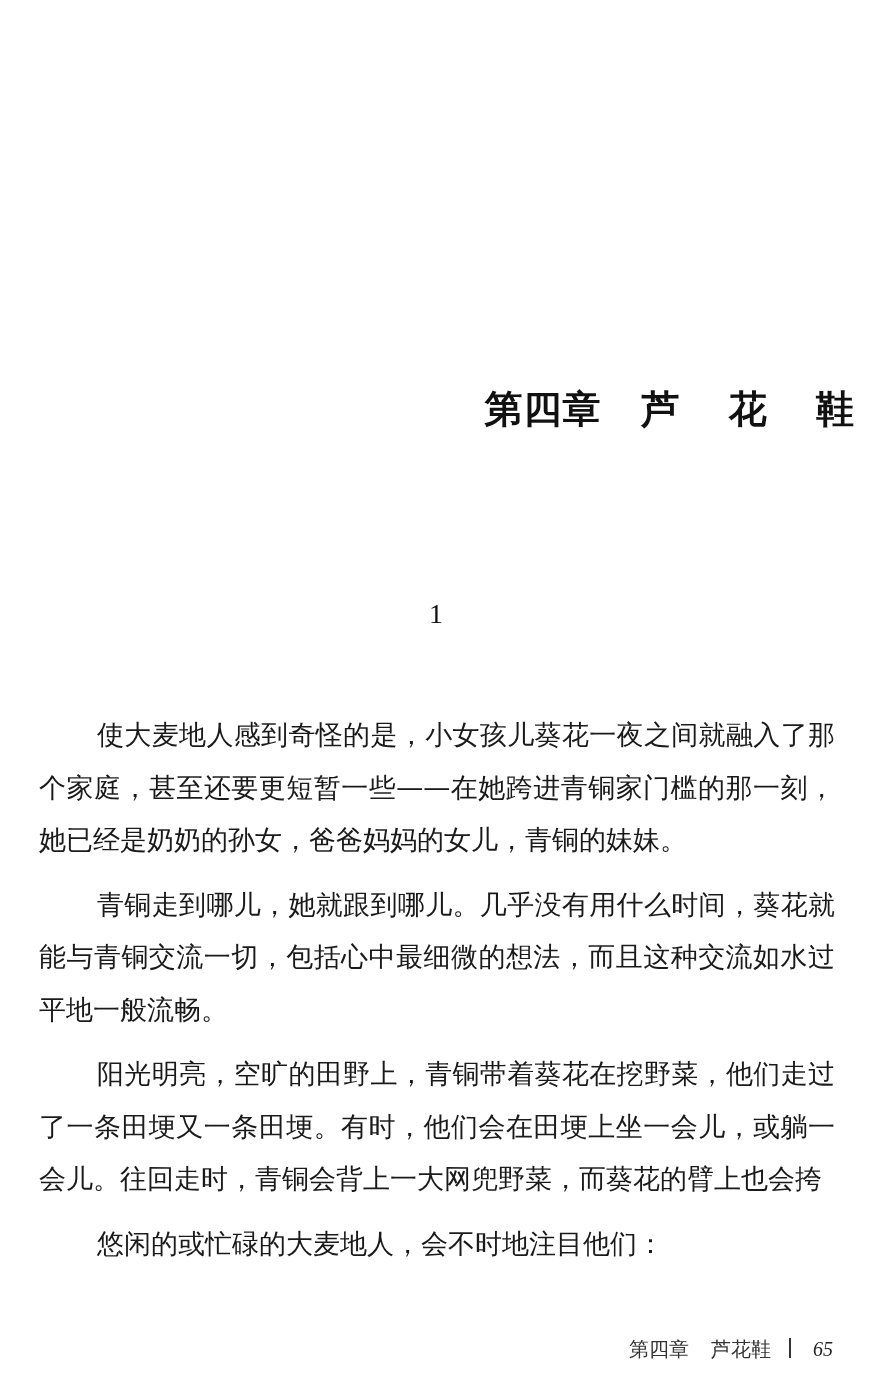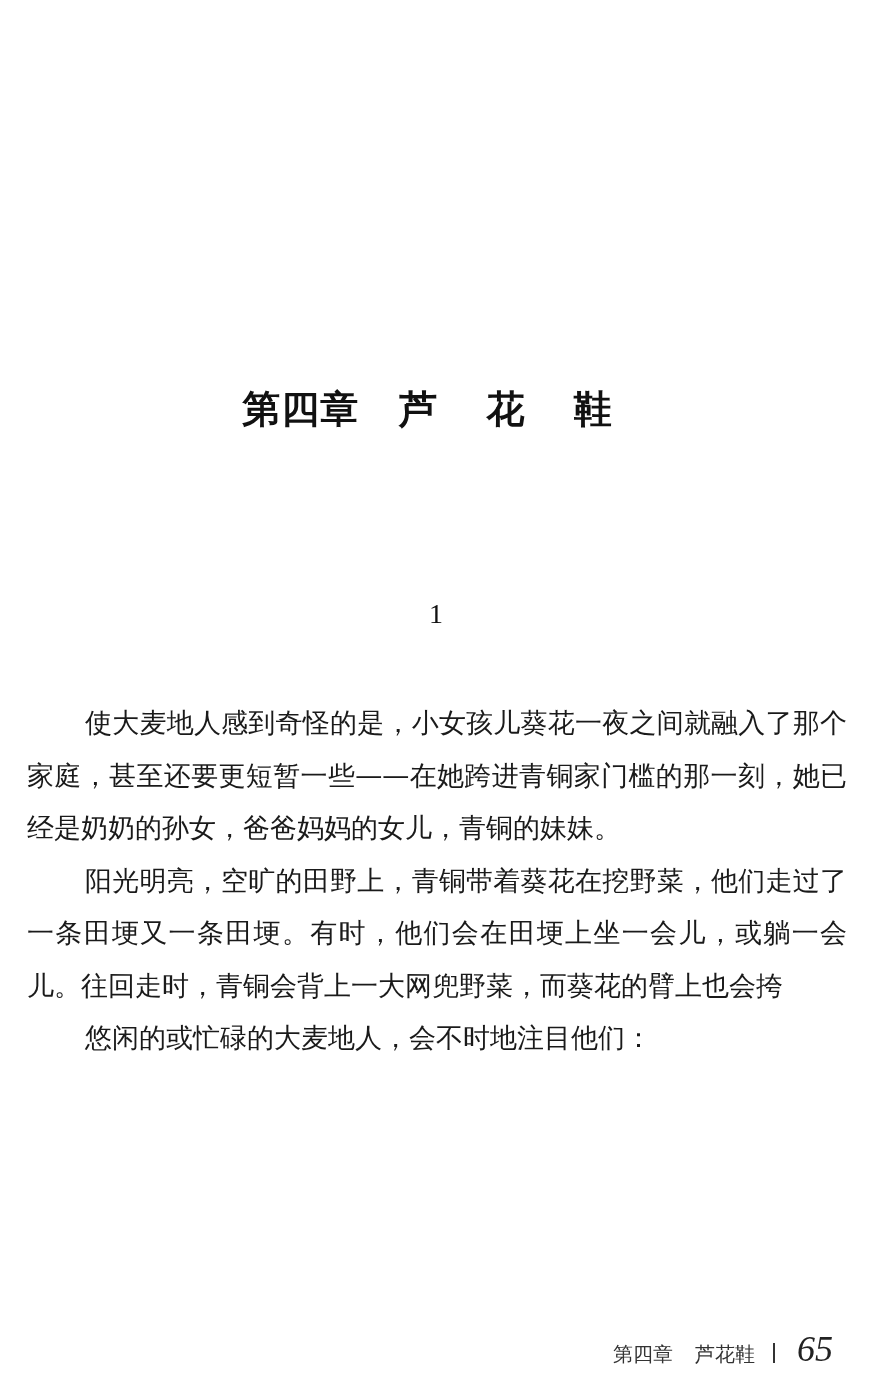--- a/index.html
+++ b/index.html
@@ -13,21 +13,21 @@
     position: relative;
     overflow: hidden;
     color: #111111;
     font-family: "DejaVu Serif", "Liberation Serif", serif;
   }
   .chapter-title {
     position: absolute;
     top: 384px;
     left: 0;
     width: 872px;
-    text-align: center;
+    text-align: right;
     font-family: "DejaVu Sans", "Liberation Sans", sans-serif;
     font-weight: bold;
     font-size: 38px;
     line-height: 50px;
     letter-spacing: 1px;
     color: #111;
   }
   .chapter-title .gap { display: inline-block; width: 40px; }
   .title-spaced { letter-spacing: 18px; }
   .section-number {
@@ -47,21 +47,21 @@
     left: 27px;
     width: 820px;
     font-family: "DejaVu Serif", "Liberation Serif", serif;
     font-size: 27px;
     line-height: 52.5px;
     color: #1a1a1a;
     text-align: justify;
     text-align-last: left;
   }
   .body-text p {
-    margin: 0;
+    margin: 12px;
   }
   .body-text p.indent {
     text-indent: 58px;
   }
   .running-footer {
     position: absolute;
     top: 1333px;
     left: 0;
     width: 833px;
     text-align: right;
@@ -75,34 +75,35 @@
     width: 2px;
     height: 20px;
     background: #333;
     vertical-align: -2px;
     margin: 0 22px 0 18px;
   }
   .running-footer .gap { display: inline-block; width: 22px; }
   .running-footer .page-num {
     font-family: "Liberation Serif", "DejaVu Serif", serif;
     font-style: italic;
-    font-size: 36px;
+    font-size: 20px;
     color: #222;
   }
 </style>
 </head>
 <body>
 
 <div class="chapter-title">
   <span>第四章</span><span class="gap"></span><span class="title-spaced">芦 花 鞋</span>
 </div>
 
 <div class="section-number">1</div>
 
 <div class="body-text">
   <p class="indent">使大麦地人感到奇怪的是，小女孩儿葵花一夜之间就融入了那个家庭，甚至还要更短暂一些——在她跨进青铜家门槛的那一刻，她已经是奶奶的孙女，爸爸妈妈的女儿，青铜的妹妹。</p>
+  <p class="indent">青铜走到哪儿，她就跟到哪儿。几乎没有用什么时间，葵花就能与青铜交流一切，包括心中最细微的想法，而且这种交流如水过平地一般流畅。</p>
   <p class="indent">阳光明亮，空旷的田野上，青铜带着葵花在挖野菜，他们走过了一条田埂又一条田埂。有时，他们会在田埂上坐一会儿，或躺一会儿。往回走时，青铜会背上一大网兜野菜，而葵花的臂上也会挎</p>
   <p class="indent">悠闲的或忙碌的大麦地人，会不时地注目他们：</p>
 </div>
 
 <div class="running-footer">
   <span>第四章</span><span class="gap"></span><span>芦花鞋</span><span class="sep"></span><span class="page-num">65</span>
 </div>
 
 </body></html>

